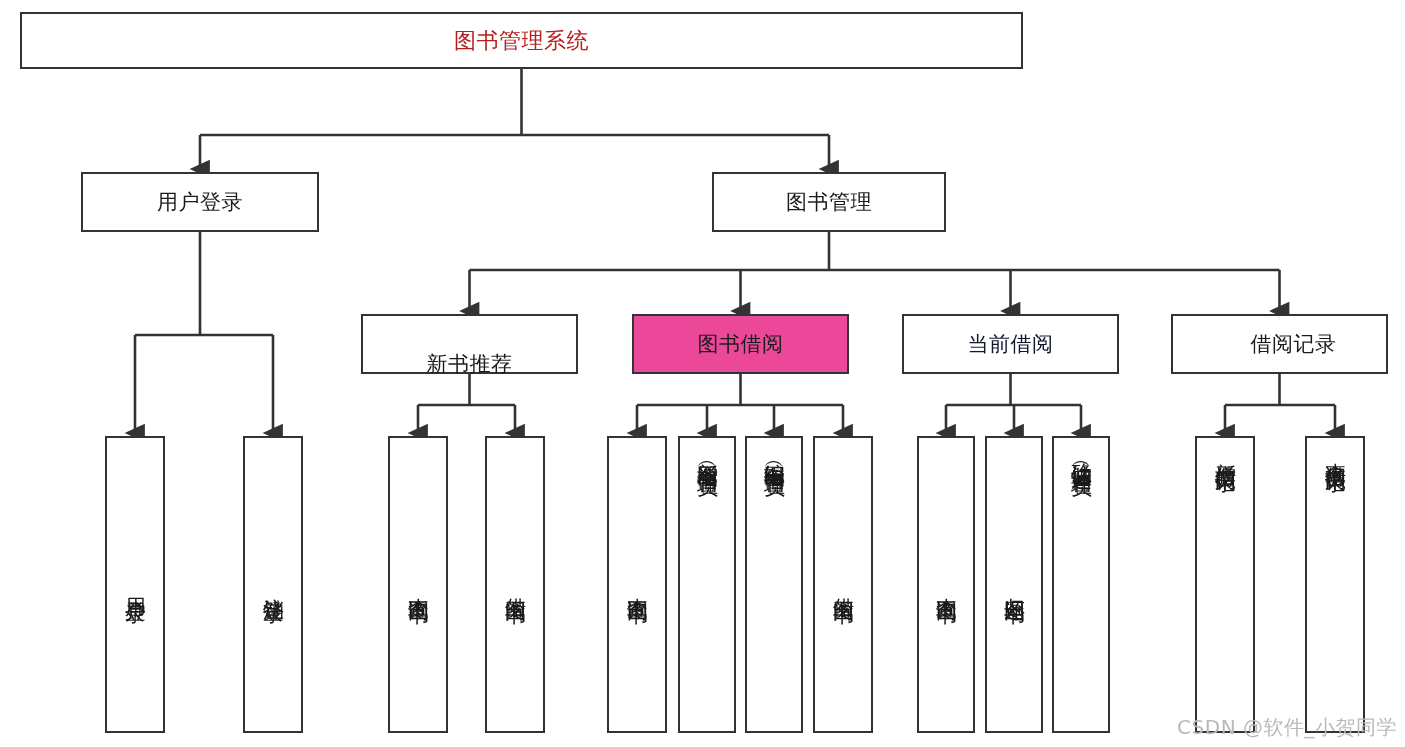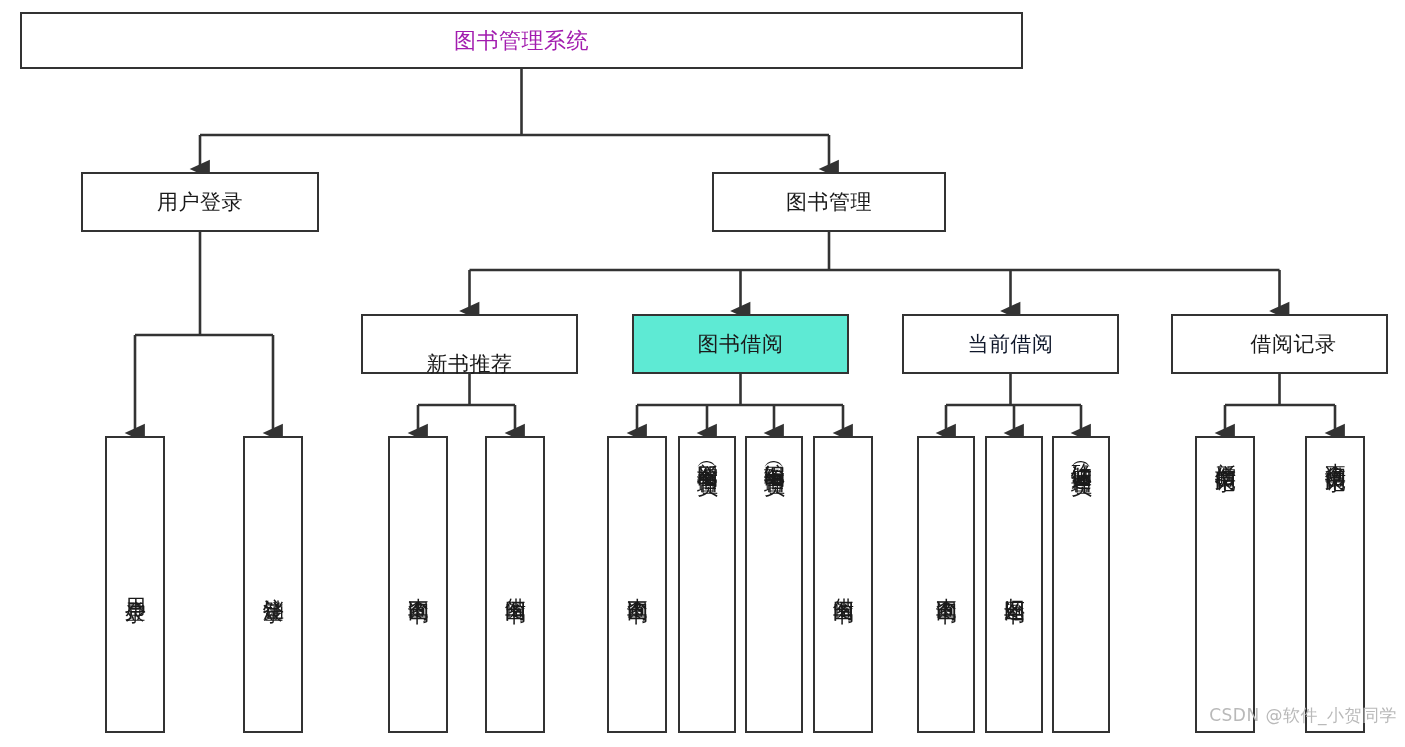--- a/index.html
+++ b/index.html
@@ -64,22 +64,22 @@
     white-space: nowrap;
   }
   
   .node.vert.centered {
     align-items: center;
     padding-top: 0;
   }
   #watermark {
     position: absolute;
     right: 8px;
-    bottom: 20px;
-    font-size: 17px;
+    bottom: 6px;
+    font-size: 20px;
     color: #b9b9b9;
     white-space: nowrap;
     letter-spacing: 0.5px;
   }
 </style>
 </head>
 <body>
 
 <div id="diagram-canvas">
 
@@ -121,32 +121,32 @@
         <path d="M1081,405 L1081,433" marker-end="url(#arrowhead)"></path>
         <path d="M1279.5,374 L1279.5,405"></path>
         <path d="M1225,405 L1335,405"></path>
         <path d="M1225,405 L1225,433" marker-end="url(#arrowhead)"></path>
         <path d="M1335,405 L1335,433" marker-end="url(#arrowhead)"></path>
       </g>
   </svg>
 
   <div id="node-layer">
       <div class="node horiz root" style="left: 20px; top: 12px; width: 1003px; height: 57px; border-color: rgb(51, 51, 51); background: rgb(255, 255, 255);">
-        <span class="node-label" style="color: #a21caf;">图书管理系统</span>
+        <span class="node-label" style="color: #b91c1c;">图书管理系统</span>
       </div>
       <div class="node horiz" style="left: 81px; top: 172px; width: 238px; height: 60px; border-color: rgb(51, 51, 51); background: rgb(255, 255, 255);">
         <span class="node-label" style="color: rgb(26, 26, 26);">用户登录</span>
       </div>
       <div class="node horiz" style="left: 712px; top: 172px; width: 234px; height: 60px; border-color: rgb(51, 51, 51); background: rgb(255, 255, 255);">
         <span class="node-label" style="color: rgb(26, 26, 26);">图书管理</span>
       </div>
       <div class="node horiz" style="left: 361px; top: 314px; width: 217px; height: 60px; border-color: rgb(51, 51, 51); background: rgb(255, 255, 255);">
         <span class="node-label" style="color: rgb(26, 26, 26); margin-top: 41px;">新书推荐</span>
       </div>
-      <div class="node horiz" style="left: 632px; top: 314px; width: 217px; height: 60px; border-color: rgb(51, 51, 51); background: #5eead4;">
+      <div class="node horiz" style="left: 632px; top: 314px; width: 217px; height: 60px; border-color: rgb(51, 51, 51); background: #ec4899;">
         <span class="node-label" style="color: rgb(26, 26, 26);">图书借阅</span>
       </div>
       <div class="node horiz" style="left: 902px; top: 314px; width: 217px; height: 60px; border-color: rgb(51, 51, 51); background: rgb(255, 255, 255);">
         <span class="node-label" style="color: #0f172a;">当前借阅</span>
       </div>
       <div class="node horiz" style="left: 1171px; top: 314px; width: 217px; height: 60px; border-color: rgb(51, 51, 51); background: rgb(255, 255, 255);">
         <span class="node-label" style="color: rgb(26, 26, 26); margin-left: 28px;">借阅记录</span>
       </div>
       <div class="node vert centered" style="left: 105px; top: 436px; width: 60px; height: 297px; border-color: rgb(51, 51, 51); background: rgb(255, 255, 255);">
         <span class="node-label" style="color: rgb(26, 26, 26);">用户登录</span>

